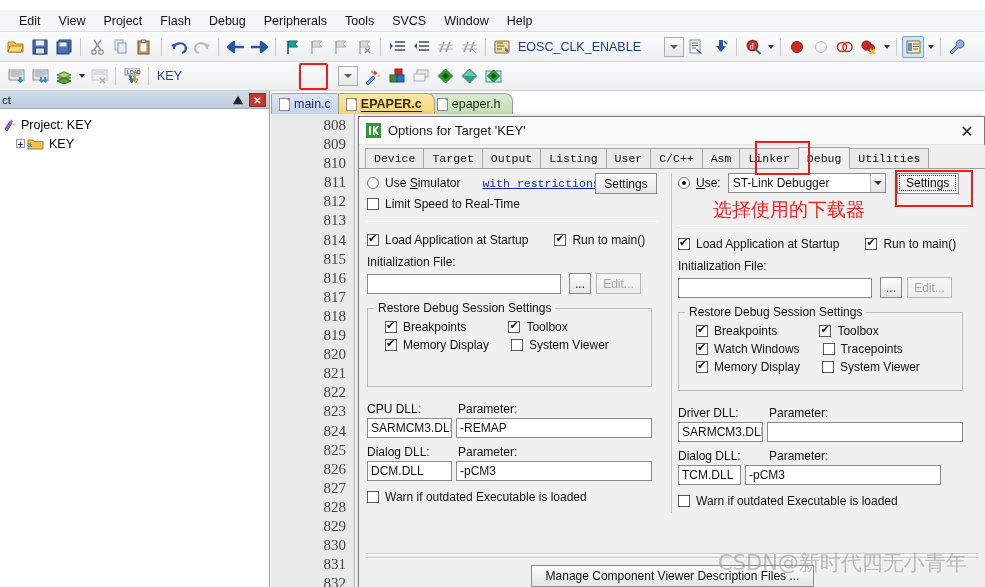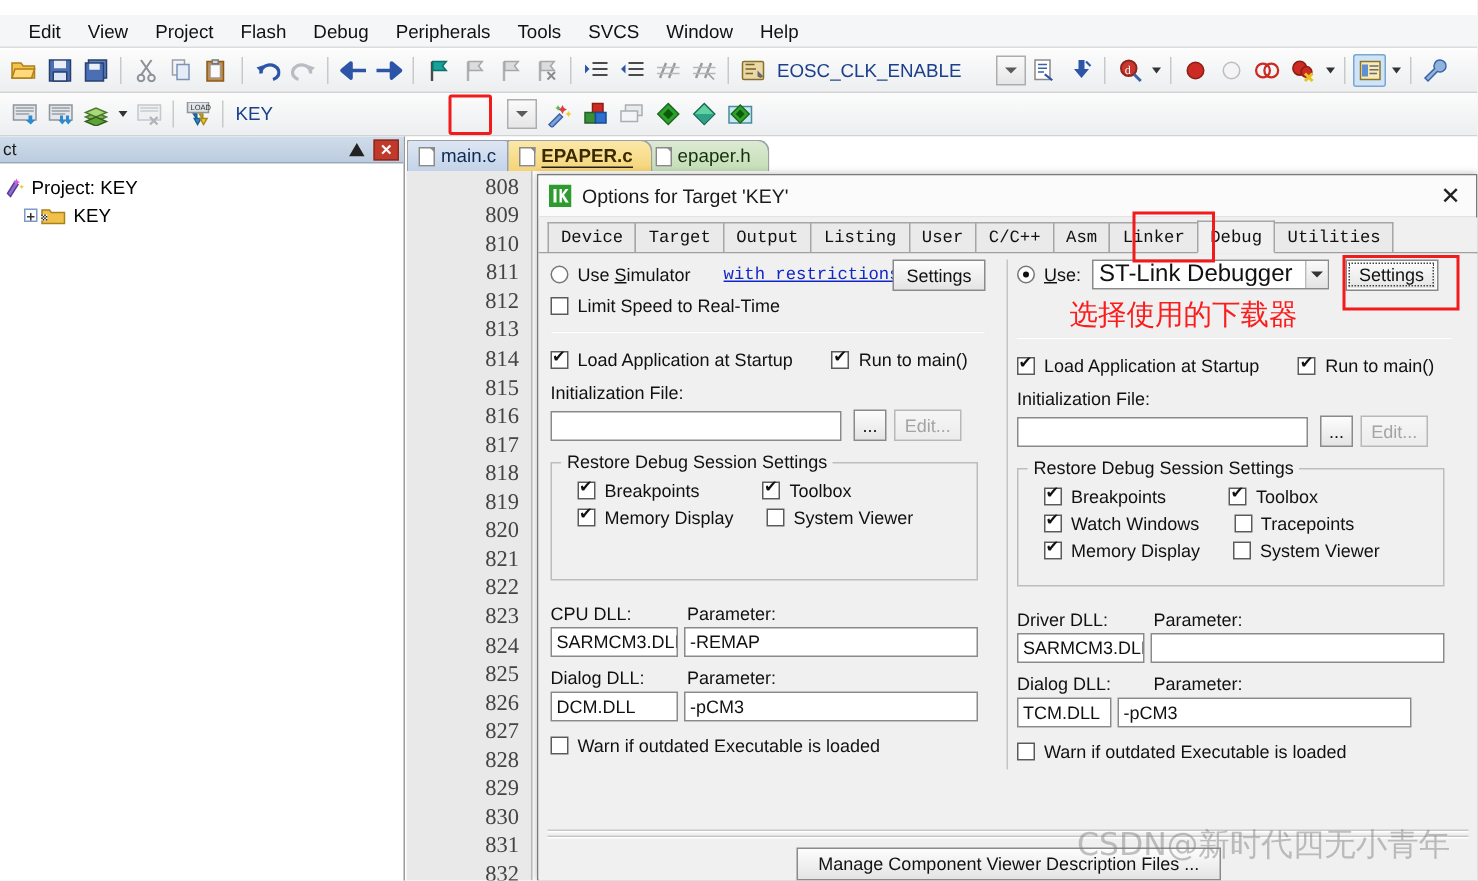--- a/index.html
+++ b/index.html
@@ -220,21 +220,21 @@
   .dlg-sep { position:absolute; left: 6px; width: 614px; height:0; border-top:1px solid #c8c8c8; border-bottom:1px solid #ffffff; }
 
   .watermark {
     position: absolute; font-family: "DejaVu Sans", sans-serif;
     color: rgba(120,120,120,0.45); font-size: 21px; white-space: nowrap;
     z-index: 70; pointer-events: none;
   }
 
   .selcombo {
     height: 20px; border: 1px solid #8a8a8a; background: #fff;
-    display:flex; align-items:center; font-size:16px; color:#111; padding-left:4px;
+    display:flex; align-items:center; font-size:12px; color:#111; padding-left:4px;
   }
   .selcombo .arr {
     margin-left:auto; width: 15px; height: 18px; border-left:1px solid #bbb;
     background: linear-gradient(#fafafa,#e3e3e3);
     display:flex; align-items:center; justify-content:center;
   }
   .selcombo .arr::after{
     content:""; border-left:4px solid transparent;border-right:4px solid transparent;border-top:4px solid #333;
   }
 </style>

